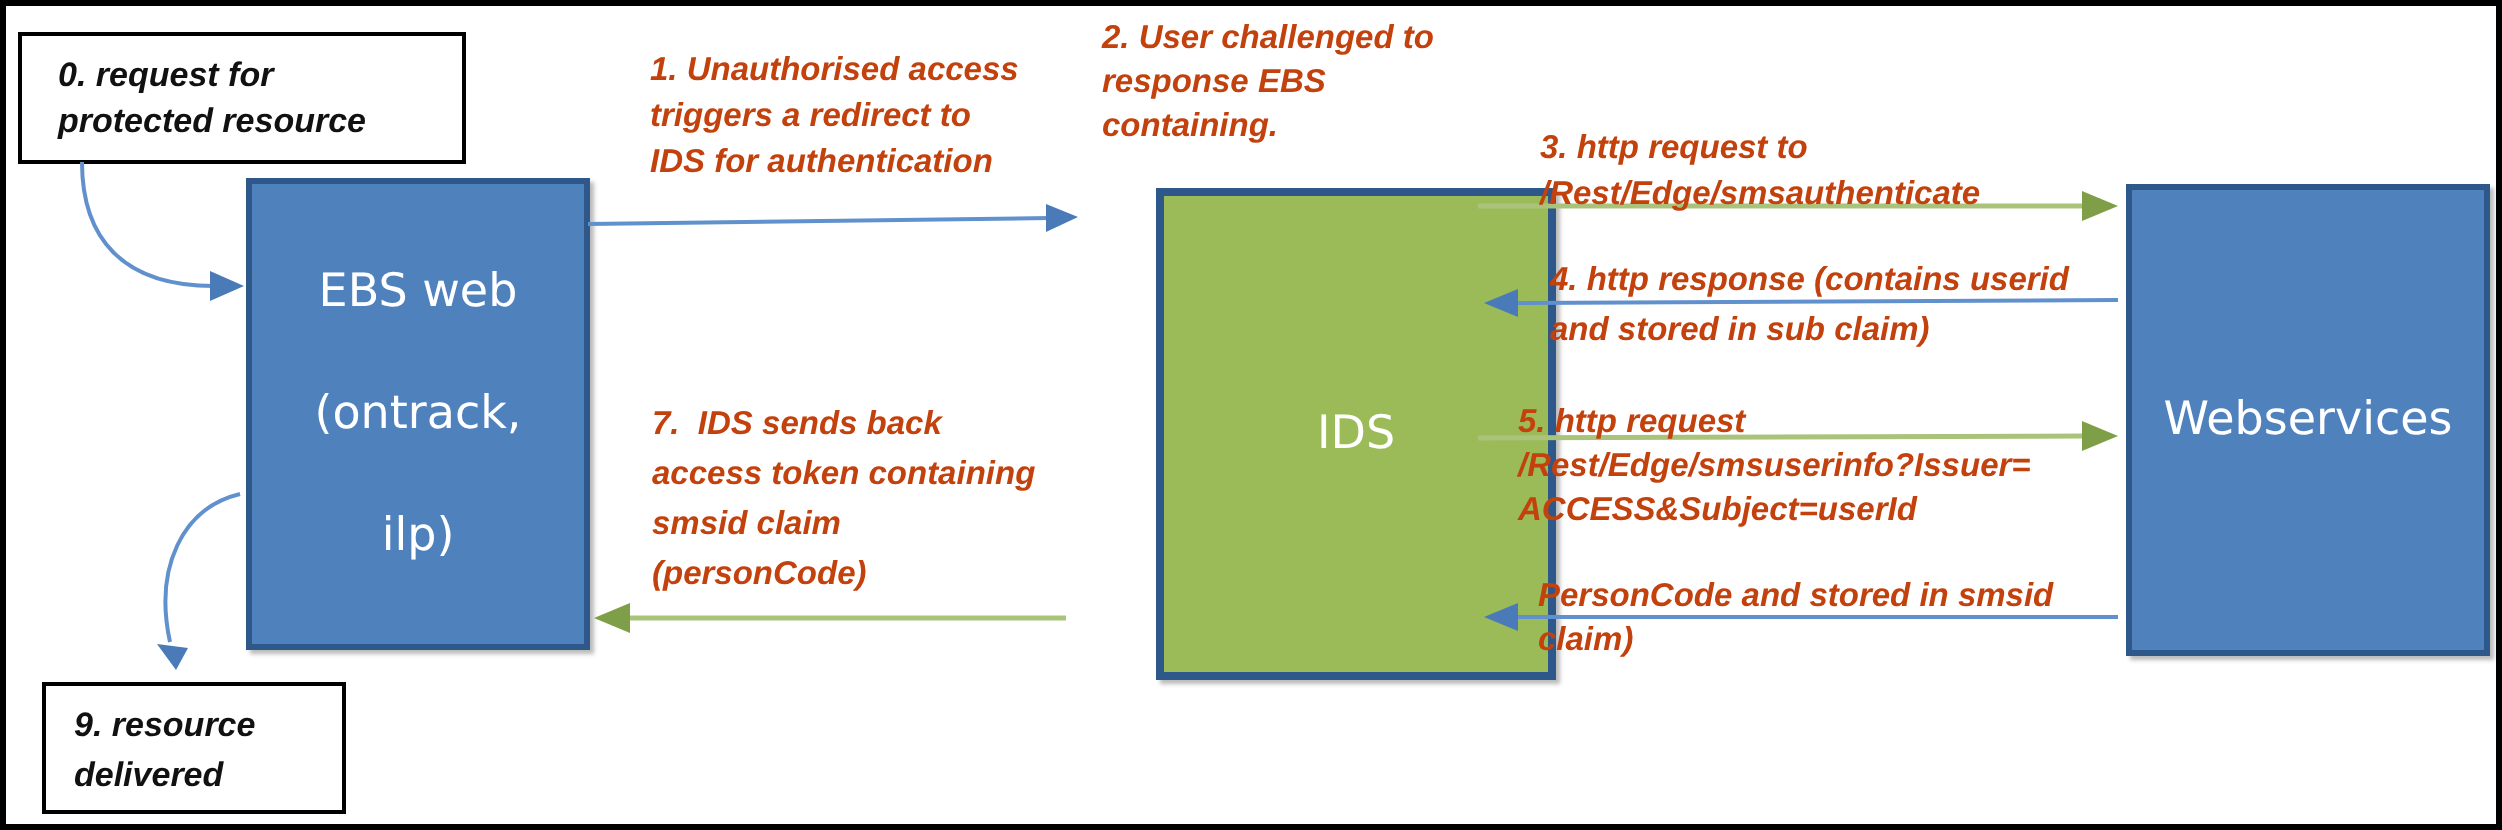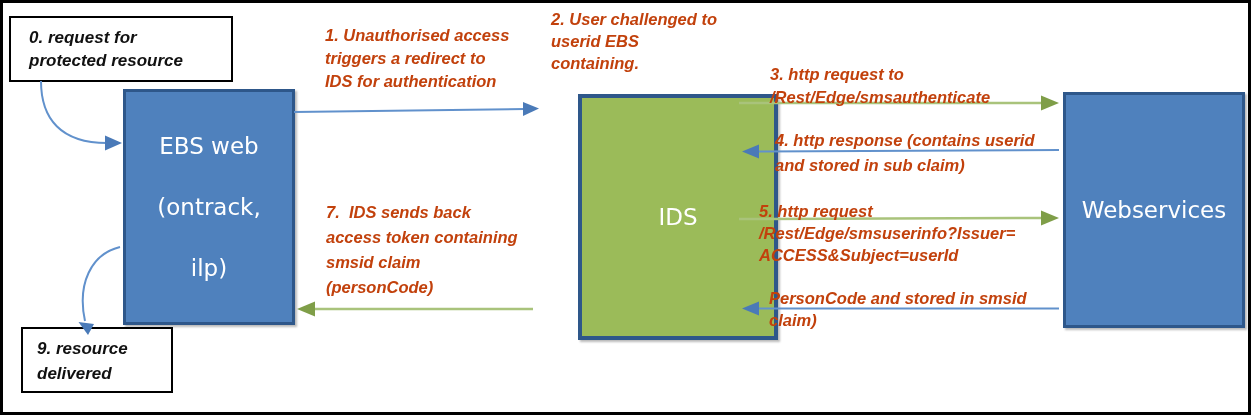--- a/index.html
+++ b/index.html
@@ -46,21 +46,21 @@
     background: #ffffff;
     border: 2.5px solid #000000;
     font-weight: bold;
     font-style: italic;
     color: #111111;
     font-size: 17px;
     line-height: 23px;
     z-index: 2;
   }
   .annotation-step0 { left: 6px; top: 13px; width: 224px; height: 66px; padding: 8px 0 0 18px; }
-  .annotation-step9 { left: 18px; top: 324px; width: 152px; height: 66px; padding: 7px 0 0 14px; line-height: 25px; }
+  .annotation-step9 { left: 18px; top: 338px; width: 152px; height: 66px; padding: 7px 0 0 14px; line-height: 25px; }
   .label {
     position: absolute;
     font-weight: bold;
     font-style: italic;
     color: #c2410c;
     font-size: 16.5px;
     z-index: 4;
   }
   .label div { white-space: pre; }
   .label-step1 { left: 322px; top: 21px; line-height: 23px; }
@@ -136,21 +136,21 @@
   </div>
 
   <div class="label label-step1">
     <div>1. Unauthorised access</div>
     <div>triggers a redirect to</div>
     <div>IDS for authentication</div>
   </div>
 
   <div class="label label-step2">
     <div>2. User challenged to</div>
-    <div>userid EBS</div>
+    <div>response EBS</div>
     <div>containing.</div>
   </div>
 
   <div class="label label-step3">
     <div>3. http request to</div>
     <div>/Rest/Edge/smsauthenticate</div>
   </div>
 
   <div class="label label-step4">
     <div>4. http response (contains userid</div>

